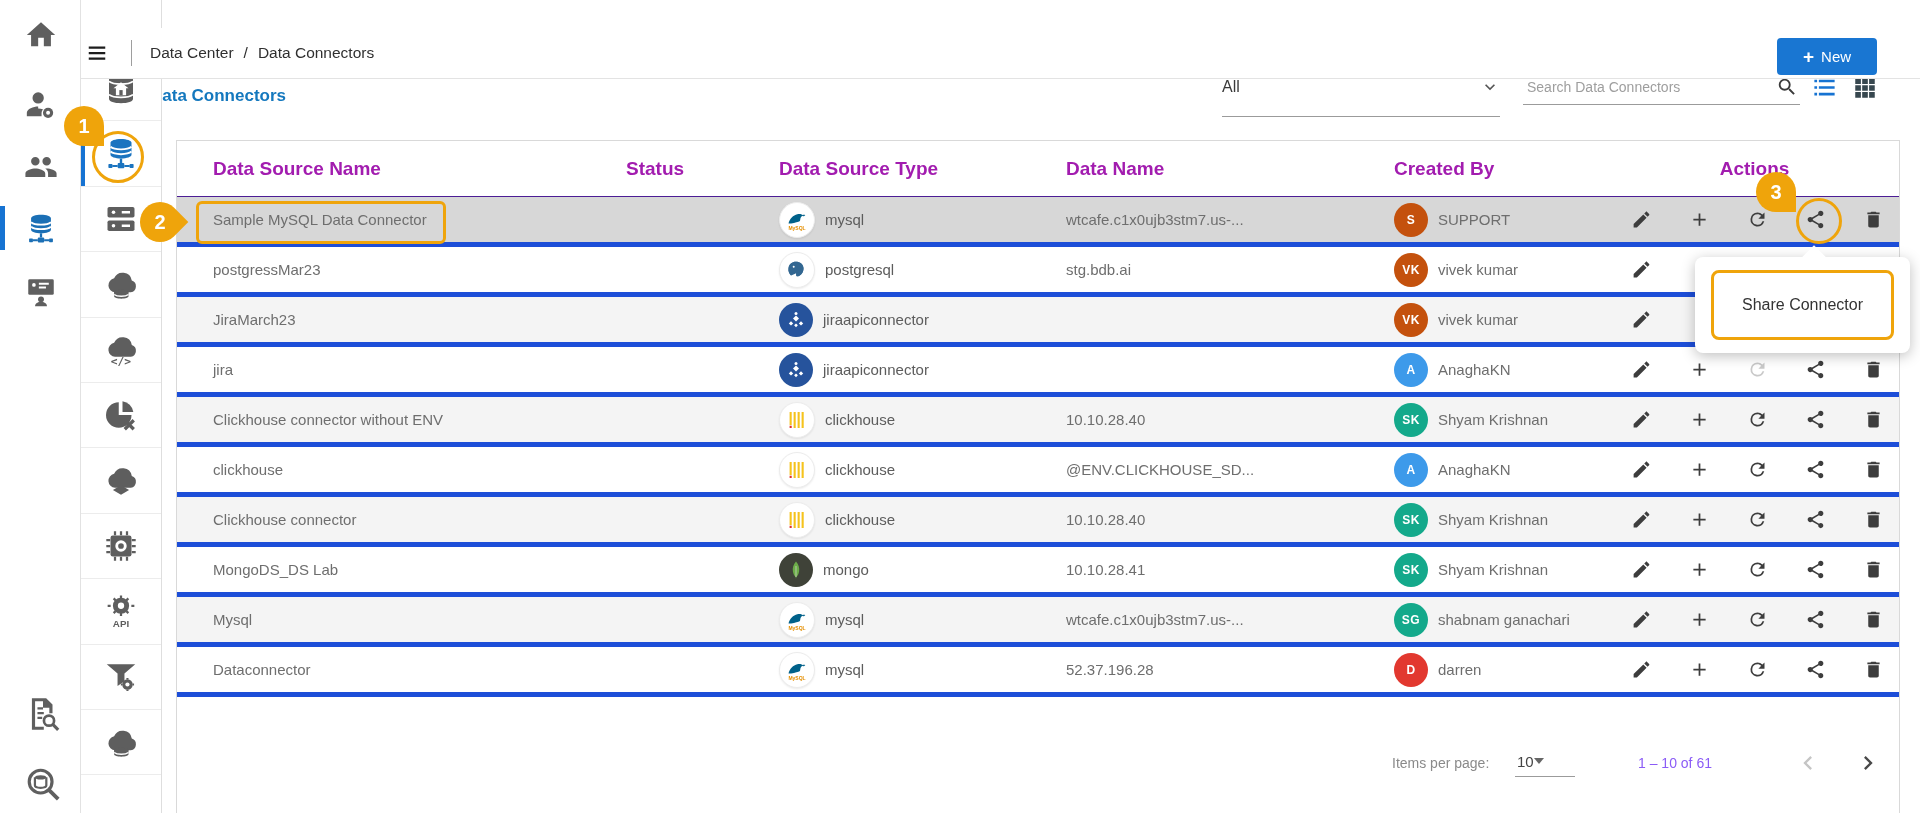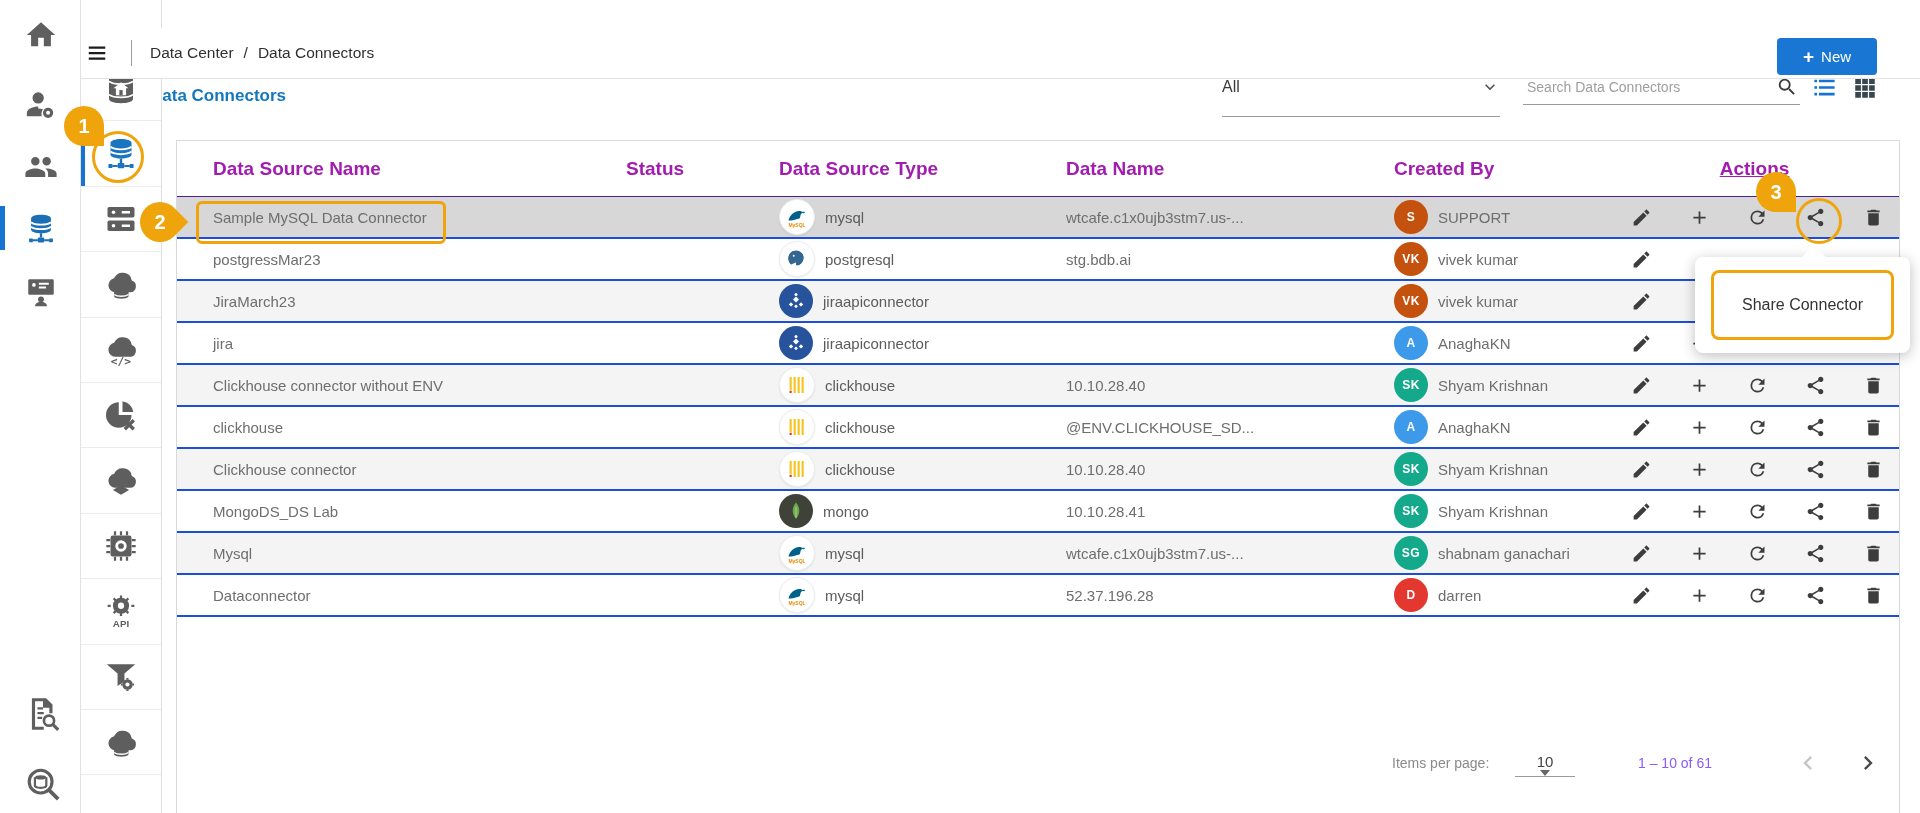--- a/index.html
+++ b/index.html
@@ -59,22 +59,22 @@
   #view-list svg{width:29px;height:27px;}
   #view-grid{position:absolute;left:1852px;top:75px;width:26px;height:26px;color:#37474F;background:none;border:none;padding:0;cursor:pointer;}
   #view-grid svg{width:26px;height:26px;}
 
   
   #card{position:absolute;left:176px;top:140px;width:1724px;height:673px;background:#fff;
         border:1px solid #d9d9d9;border-bottom:none;box-sizing:border-box;}
   .trow,#thead{display:grid;grid-template-columns:413px 153px 287px 328px 230px 1fr;
         padding-left:36px;align-items:center;box-sizing:border-box;}
   #thead{height:56px;border-bottom:1px solid #4c1d95;font-size:19px;font-weight:bold;color:#a21caf;}
-  #thead .hact{text-align:center;padding-right:14px;text-decoration:underline;}
-  .trow{height:42px;border-bottom:2px solid #1d4ed8;font-size:15px;color:#6e6e6e;background:#fff;}
+  #thead .hact{text-align:center;padding-right:14px;}
+  .trow{height:50px;border-bottom:5px solid #1d4ed8;font-size:15px;color:#6e6e6e;background:#fff;}
   .trow.stripe{background:#f4f4f4;}
   .trow.sel{background:#d7d7d7;}
   .c.name{cursor:pointer;}
   .c.type{display:flex;align-items:center;}
   .tlogo{width:34px;height:34px;border-radius:50%;display:inline-flex;align-items:center;
          justify-content:center;margin-right:10px;flex:0 0 34px;}
   .tlogo svg{width:24px;height:24px;}
   .tlogo.white{background:#fff;border:1px solid #ececec;box-shadow:0 1px 2px rgba(0,0,0,.08);}
   .tname{color:#5c5c5c;}
   .c.created{display:flex;align-items:center;}
@@ -85,21 +85,21 @@
        display:flex;align-items:center;justify-content:center;}
   .act svg{width:21px;height:21px;}
   .act.dis{color:#c9c9c9;cursor:default;}
   .act.hide{visibility:hidden;}
 
   
   #paginator{position:absolute;left:176px;top:736px;width:1724px;height:54px;display:flex;
              align-items:center;box-sizing:border-box;font-size:14px;color:#8a8a8a;}
   #pp-label{position:absolute;left:1216px;}
   #pp-select{position:absolute;left:1339px;top:10px;width:56px;height:30px;border-bottom:1px solid #9b9b9b;
-             display:flex;align-items:center;justify-content:flex-end;color:#444;font-size:15px;cursor:pointer;padding:0 2px;flex-direction:column;}
+             display:flex;align-items:center;justify-content:flex-start;color:#444;font-size:15px;cursor:pointer;padding:0 2px;}
   #pp-caret{width:0;height:0;border-left:5px solid transparent;border-right:5px solid transparent;
             border-top:6px solid #666;}
   #pp-range{position:absolute;left:1462px;color:#8b5cf6;}
   #pg-prev{position:absolute;left:1618px;top:13px;width:28px;height:28px;color:#c5c5c5;background:none;border:none;padding:0;}
   #pg-next{position:absolute;left:1678px;top:13px;width:28px;height:28px;color:#494949;background:none;border:none;padding:0;cursor:pointer;}
   #pg-prev svg,#pg-next svg{width:28px;height:28px;}
 
   
   #share-popup{position:absolute;left:1695px;top:257px;width:215px;height:96px;background:#fff;
                border-radius:8px;box-shadow:0 3px 14px rgba(0,0,0,.25);z-index:40;}

